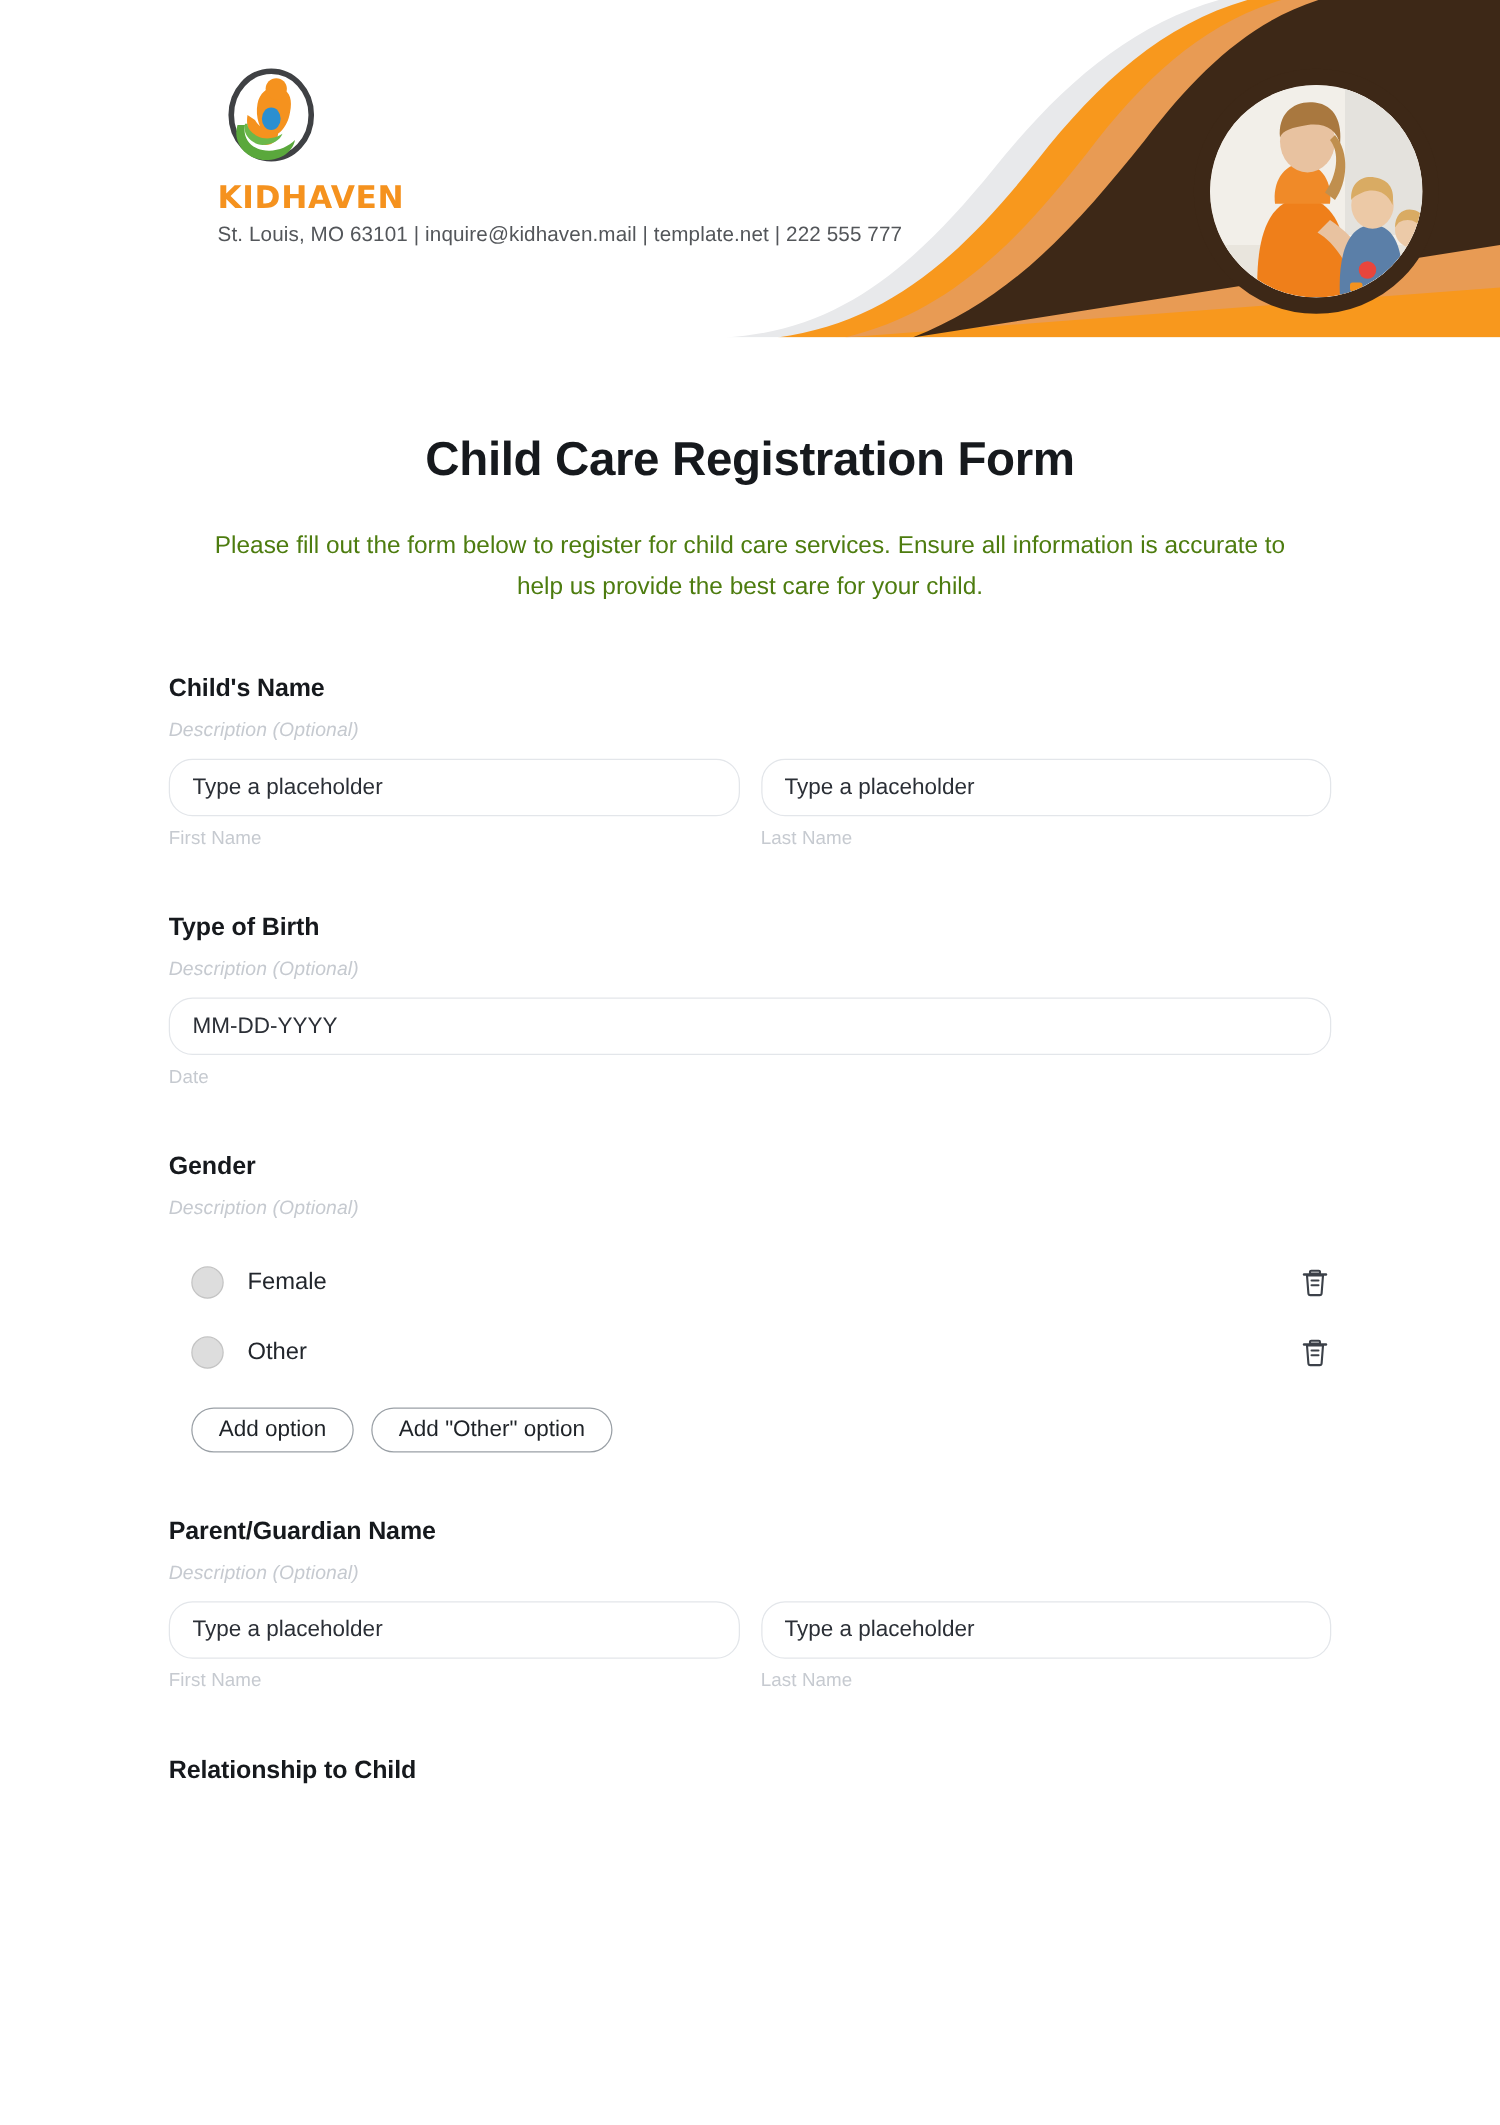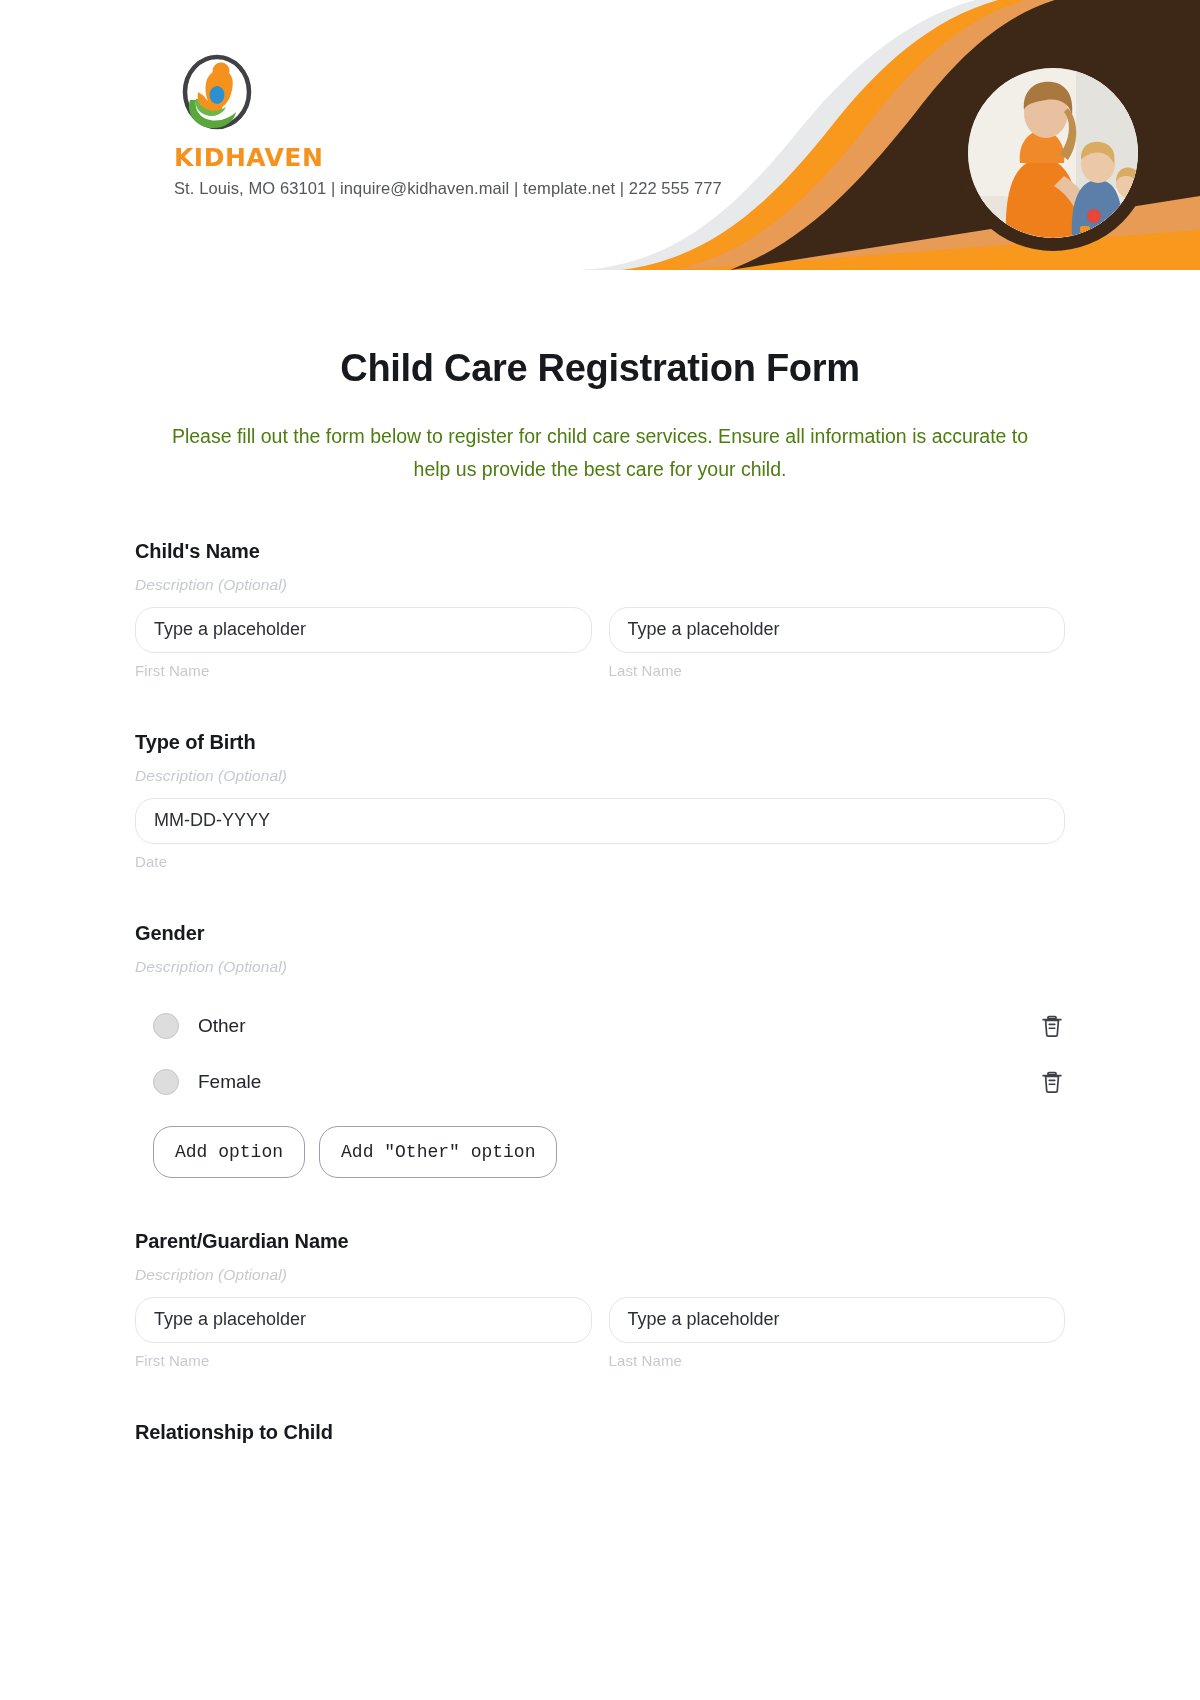--- a/index.html
+++ b/index.html
@@ -187,30 +187,30 @@
   }
   .trash-btn svg { display: block; }
 
   .option-buttons {
     display: flex;
     gap: 14px;
     margin-top: 16px;
     padding-left: 18px;
   }
   .pill-btn {
-    height: 52px;
+    height: 36px;
     padding: 0 21px;
     border: 1.3px solid #9aa0a6;
     border-radius: 19px;
     background: #ffffff;
     display: inline-flex;
     align-items: center;
     font-size: 18px;
     color: #1f2328;
-    font-family: Liberation Mono, monospace;
+    font-family: Liberation Sans, sans-serif;
     white-space: nowrap;
   }
 </style>
 </head>
 <body>
 
 <div class="page">
 
   <div class="header-decor">
     <svg width="620" height="270" viewBox="0 0 620 270" xmlns="http://www.w3.org/2000/svg">
@@ -301,49 +301,49 @@
         </div>
       </div>
     </div>
 
     <div class="field-block">
       <div class="field-label">Gender</div>
       <div class="field-desc">Description (Optional)</div>
 
       <div class="options">
 
+
+        <div class="option-row">
+          <span class="radio-dot"></span>
+          <span class="option-label">Female</span>
+          <span class="trash-btn">
+            <svg width="22" height="24" viewBox="0 0 22 24" xmlns="http://www.w3.org/2000/svg">
+              <path d="M8 2.6 h6 a1 1 0 0 1 1 1 v1.2 h-8 V3.6 a1 1 0 0 1 1 -1 z" fill="none" stroke="#3c4149" stroke-width="1.7" stroke-linejoin="round"></path>
+              <line x1="2.2" y1="5.6" x2="19.8" y2="5.6" stroke="#3c4149" stroke-width="1.9" stroke-linecap="round"></line>
+              <path d="M4.6 6.4 h12.8 l-1.1 14.2 a1.6 1.6 0 0 1 -1.6 1.5 h-7.4 a1.6 1.6 0 0 1 -1.6 -1.5 z" fill="none" stroke="#3c4149" stroke-width="1.7" stroke-linejoin="round"></path>
+              <line x1="8.2" y1="10.4" x2="13.8" y2="10.4" stroke="#3c4149" stroke-width="1.6" stroke-linecap="round"></line>
+              <line x1="8.2" y1="14.2" x2="13.8" y2="14.2" stroke="#3c4149" stroke-width="1.6" stroke-linecap="round"></line>
+            </svg>
+          </span>
+        </div>
 
         <div class="option-row">
           <span class="radio-dot"></span>
           <span class="option-label">Other</span>
           <span class="trash-btn">
             <svg width="22" height="24" viewBox="0 0 22 24" xmlns="http://www.w3.org/2000/svg">
               <path d="M8 2.6 h6 a1 1 0 0 1 1 1 v1.2 h-8 V3.6 a1 1 0 0 1 1 -1 z" fill="none" stroke="#3c4149" stroke-width="1.7" stroke-linejoin="round"></path>
               <line x1="2.2" y1="5.6" x2="19.8" y2="5.6" stroke="#3c4149" stroke-width="1.9" stroke-linecap="round"></line>
               <path d="M4.6 6.4 h12.8 l-1.1 14.2 a1.6 1.6 0 0 1 -1.6 1.5 h-7.4 a1.6 1.6 0 0 1 -1.6 -1.5 z" fill="none" stroke="#3c4149" stroke-width="1.7" stroke-linejoin="round"></path>
               <line x1="8.2" y1="10.4" x2="13.8" y2="10.4" stroke="#3c4149" stroke-width="1.6" stroke-linecap="round"></line>
               <line x1="8.2" y1="14.2" x2="13.8" y2="14.2" stroke="#3c4149" stroke-width="1.6" stroke-linecap="round"></line>
             </svg>
           </span>
         </div>
 
-        <div class="option-row">
-          <span class="radio-dot"></span>
-          <span class="option-label">Female</span>
-          <span class="trash-btn">
-            <svg width="22" height="24" viewBox="0 0 22 24" xmlns="http://www.w3.org/2000/svg">
-              <path d="M8 2.6 h6 a1 1 0 0 1 1 1 v1.2 h-8 V3.6 a1 1 0 0 1 1 -1 z" fill="none" stroke="#3c4149" stroke-width="1.7" stroke-linejoin="round"></path>
-              <line x1="2.2" y1="5.6" x2="19.8" y2="5.6" stroke="#3c4149" stroke-width="1.9" stroke-linecap="round"></line>
-              <path d="M4.6 6.4 h12.8 l-1.1 14.2 a1.6 1.6 0 0 1 -1.6 1.5 h-7.4 a1.6 1.6 0 0 1 -1.6 -1.5 z" fill="none" stroke="#3c4149" stroke-width="1.7" stroke-linejoin="round"></path>
-              <line x1="8.2" y1="10.4" x2="13.8" y2="10.4" stroke="#3c4149" stroke-width="1.6" stroke-linecap="round"></line>
-              <line x1="8.2" y1="14.2" x2="13.8" y2="14.2" stroke="#3c4149" stroke-width="1.6" stroke-linecap="round"></line>
-            </svg>
-          </span>
-        </div>
-
       </div>
 
       <div class="option-buttons">
         <button class="pill-btn">Add option</button>
         <button class="pill-btn">Add "Other" option</button>
       </div>
     </div>
 
     <div class="field-block">
       <div class="field-label">Parent/Guardian Name</div>

